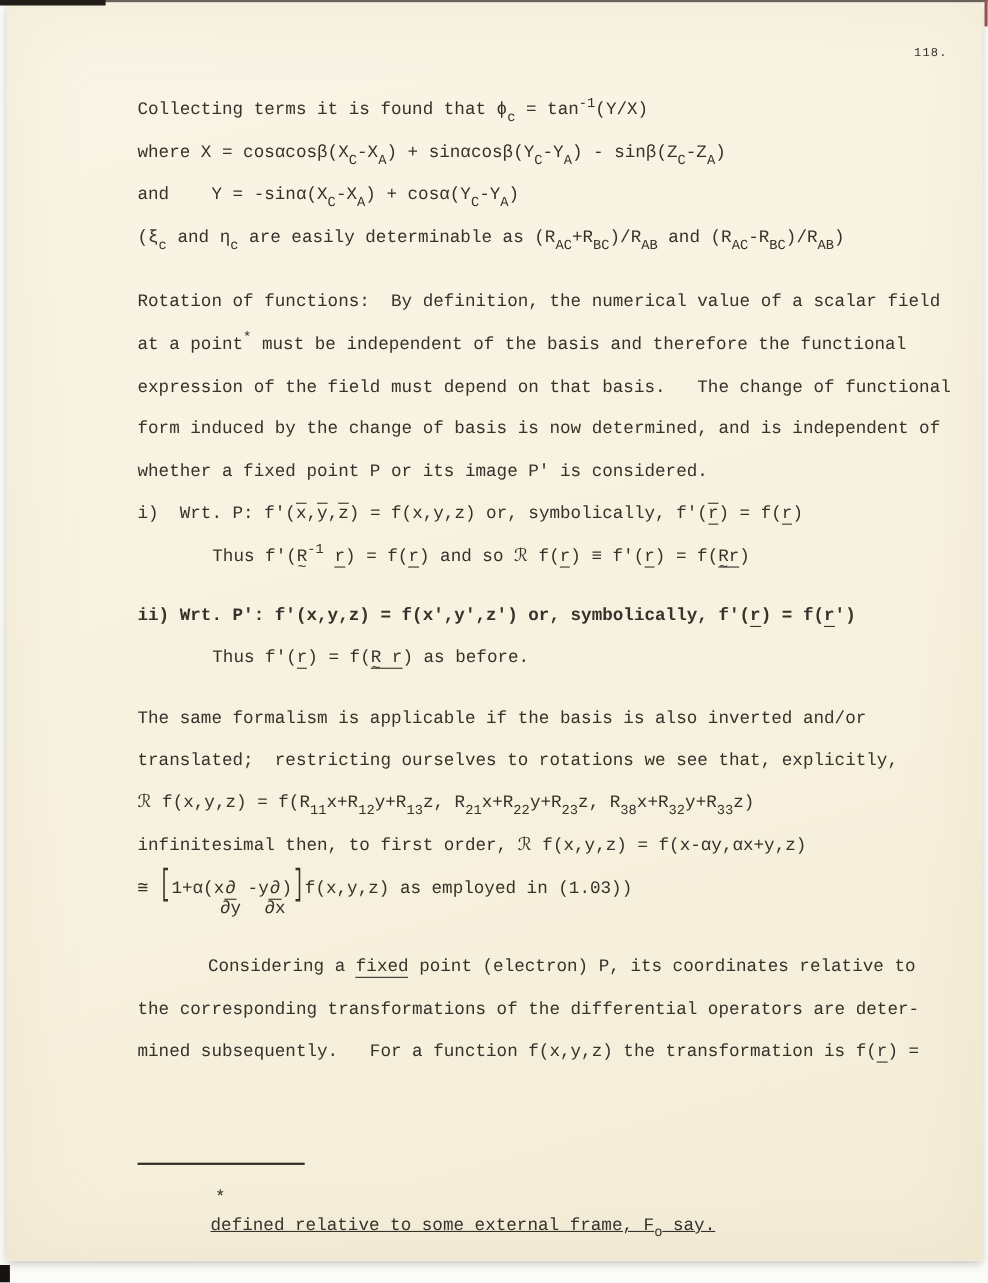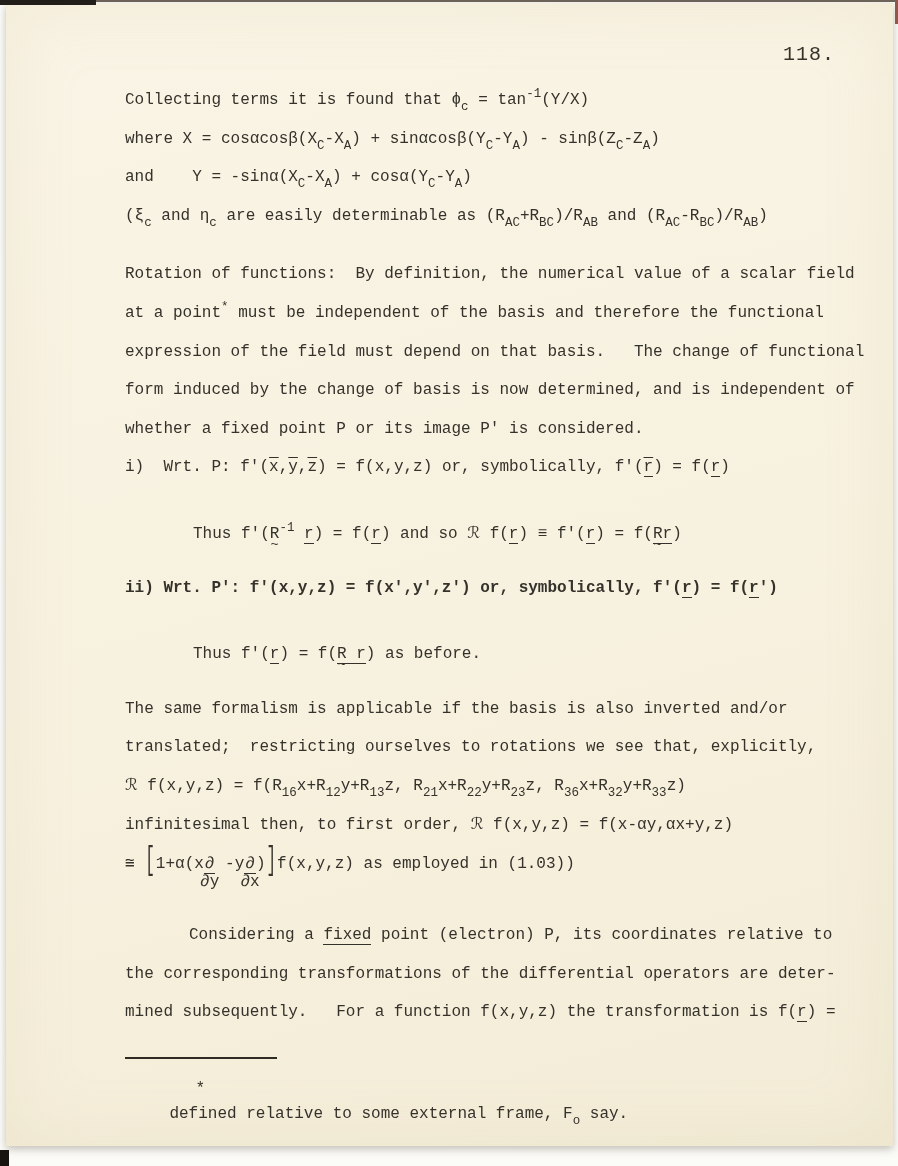--- a/index.html
+++ b/index.html
@@ -7,48 +7,48 @@
     width:898px;height:1166px;position:relative;overflow:hidden;
     background:#fbfbf8;
     font-family:"Liberation Mono","DejaVu Sans Mono","DejaVu Sans",monospace;
   }
   .paper{
     position:absolute;left:6px;top:3px;width:887px;height:1143px;
     background:linear-gradient(165deg,#f9f4e5 0%,#f7f1df 55%,#f3ecd7 100%);
     box-shadow:0 3px 8px rgba(90,80,60,0.35), inset 0 0 70px rgba(205,185,140,0.16);
   }
   .page-number{
-    position:absolute;left:777px;top:40px;
-    font-size:20px;color:#35322b;letter-spacing:1px;
+    position:absolute;left:825px;top:40px;
+    font-size:11px;color:#35322b;letter-spacing:1px;
   }
   .content{
     position:absolute;left:119px;top:78px;width:764px;
     font-size:16px;color:#35322b;
   }
   .line{line-height:38.6px;white-space:pre;}
-  .ind1{padding-left:68px;margin-top:28px;}
+  .ind1{padding-left:68px;}
   .ind2{padding-left:64px;}
   .tall{height:72px;line-height:40px;}
   sub{font-size:12.5px;vertical-align:-6px;line-height:0;}
   sup{font-size:12.5px;vertical-align:7px;line-height:0;}
   .ul{border-bottom:1.6px solid #35322b;}
   .ol{text-decoration:overline;}
   .tl{position:relative;}
   .tl::after{
     content:"~";position:absolute;left:50%;transform:translateX(-50%);
     bottom:-0.62em;font-size:0.85em;line-height:1;
   }
   .big{display:inline-block;transform:scaleY(2.05);transform-origin:50% 58%;padding:0 1px;}
   .frac{display:inline-block;position:relative;}
   .frac .num{border-bottom:1.5px solid #35322b;padding:0 1px;}
   .frac .den{position:absolute;left:50%;transform:translateX(-50%);top:1.12em;white-space:nowrap;}
   .fn-rule{position:absolute;left:119px;top:1054px;width:152px;border-top:2.2px solid #2e2b25;}
   .footnote{position:absolute;left:119px;top:1066px;font-size:16px;color:#35322b;white-space:pre;}
   .fn-star{display:inline-block;margin-left:32px;transform:translateY(-7px);}
-  .fn-text{display:inline-block;margin-left:6px;}
+  .fn-text{display:inline-block;margin-left:28px;text-decoration:underline;}
   .edge-top{position:absolute;top:0;left:0;width:898px;height:2px;background:#6b6357;}
   .edge-top-left{position:absolute;top:0;left:0;width:96px;height:5px;background:#211d18;}
   .edge-right{position:absolute;top:0;right:0;width:3px;height:24px;background:#93564a;}
   .corner-bl{position:absolute;left:0;bottom:0;width:9px;height:16px;background:#17140f;}
 </style>
 </head>
 <body>
 
 <div class="paper">
   <div class="page-number">118.</div>
@@ -61,21 +61,21 @@
       <div class="line">at a point<sup>*</sup> must be independent of the basis and therefore the functional</div>
       <div class="line">expression of the field must depend on that basis.   The change of functional</div>
       <div class="line">form induced by the change of basis is now determined, and is independent of</div>
       <div class="line">whether a fixed point P or its image P' is considered.</div>
       <div class="line">i)  Wrt. P: f'(<span class="ol">x</span>,<span class="ol">y</span>,<span class="ol">z</span>) = f(x,y,z) or, symbolically, f'(<span class="ol"><span class="ul">r</span></span>) = f(<span class="ul">r</span>)</div>
       <div class="line ind1">Thus f'(<span class="tl">R</span><sup>-1</sup> <span class="ul">r</span>) = f(<span class="ul">r</span>) and so ℛ f(<span class="ul">r</span>) ≡ f'(<span class="ul">r</span>) = f(<span class="ul"><span class="tl">R</span>r</span>)</div>
       <div class="line" style="margin-top: 15px; font-weight: bold;">ii) Wrt. P': f'(x,y,z) = f(x',y',z') or, symbolically, f'(<span class="ul">r</span>) = f(<span class="ul">r</span>')</div>
       <div class="line ind1">Thus f'(<span class="ul">r</span>) = f(<span class="ul"><span class="tl">R</span> r</span>) as before.</div>
       <div class="line" style="margin-top: 16px;">The same formalism is applicable if the basis is also inverted and/or</div>
       <div class="line">translated;  restricting ourselves to rotations we see that, explicitly,</div>
-      <div class="line">ℛ f(x,y,z) = f(R<sub>16</sub>x+R<sub>12</sub>y+R<sub>13</sub>z, R<sub>21</sub>x+R<sub>22</sub>y+R<sub>23</sub>z, R<sub>36</sub>x+R<sub>32</sub>y+R<sub>33</sub>z)</div>
+      <div class="line">ℛ f(x,y,z) = f(R<sub>11</sub>x+R<sub>12</sub>y+R<sub>13</sub>z, R<sub>21</sub>x+R<sub>22</sub>y+R<sub>23</sub>z, R<sub>38</sub>x+R<sub>32</sub>y+R<sub>33</sub>z)</div>
       <div class="line">infinitesimal then, to first order, ℛ f(x,y,z) = f(x-αy,αx+y,z)</div>
       <div class="line tall">≅ <span class="big">[</span>1+α(x<span class="frac"><span class="num">∂</span><span class="den">∂y</span></span> -y<span class="frac"><span class="num">∂</span><span class="den">∂x</span></span>)<span class="big">]</span>f(x,y,z) as employed in (1.03))</div>
       <div class="line ind2">Considering a <span class="ul">fixed</span> point (electron) P, its coordinates relative to</div>
       <div class="line">the corresponding transformations of the differential operators are deter-</div>
       <div class="line">mined subsequently.   For a function f(x,y,z) the transformation is f(<span class="ul">r</span>) =</div>
     </div>
   <div class="fn-rule"></div>
   <div class="footnote">
     <span class="fn-star">*</span>
     <span class="fn-text">defined relative to some external frame, F<sub>o</sub> say.</span>

